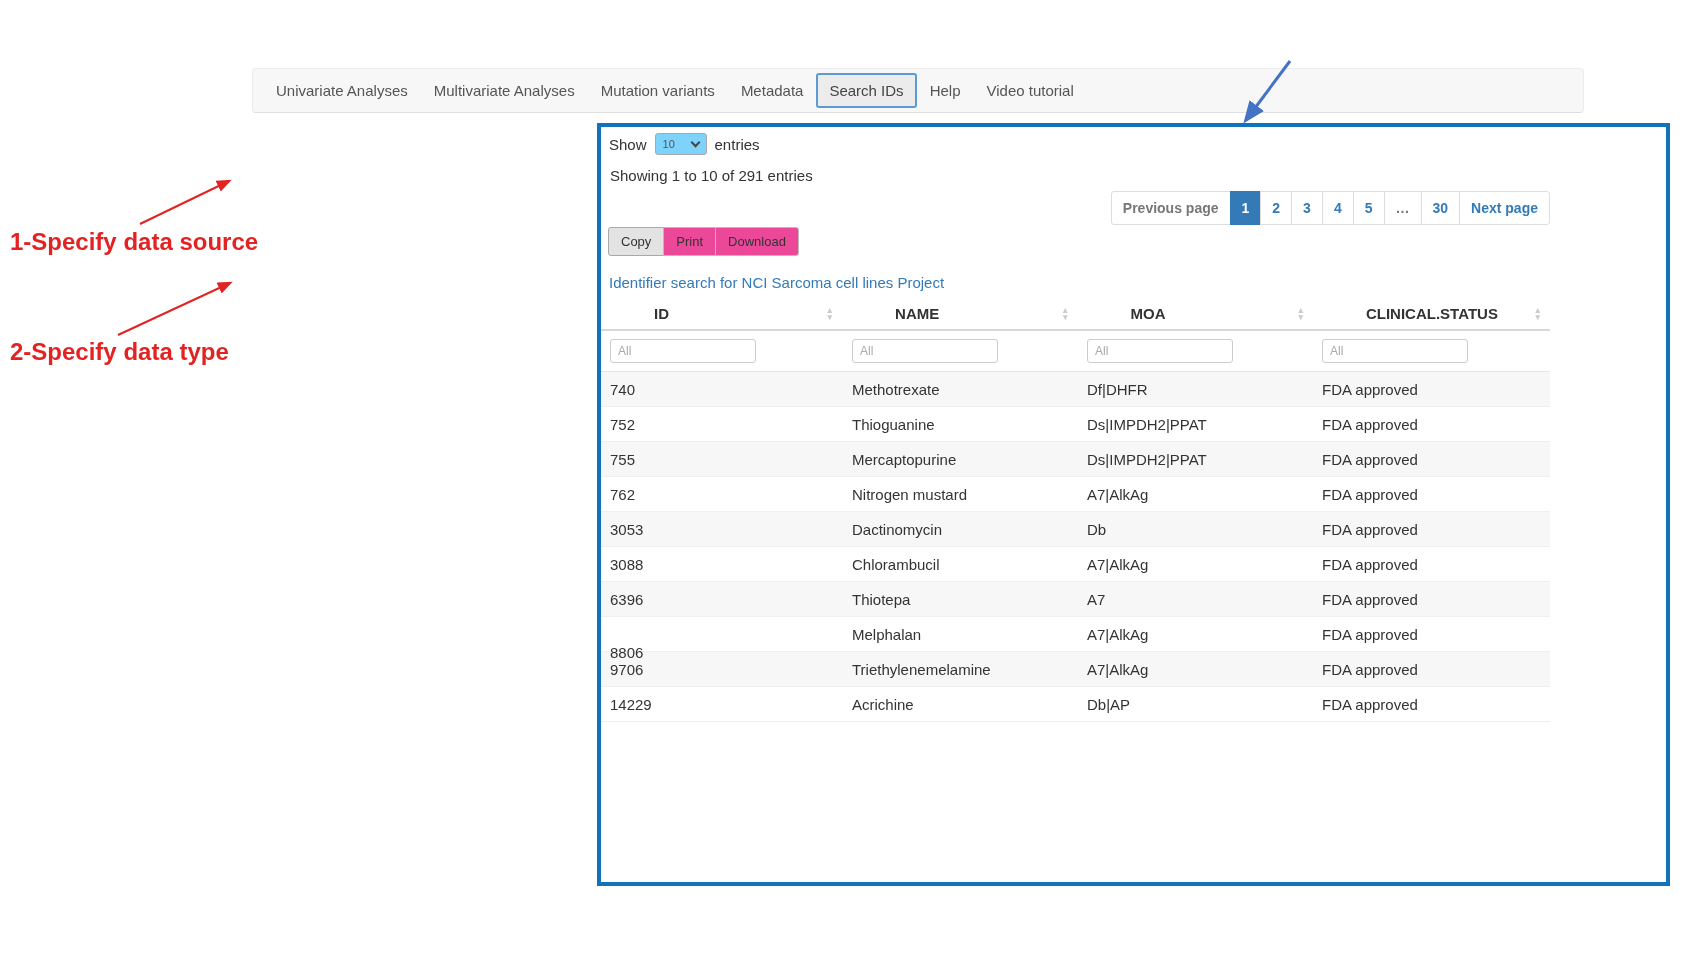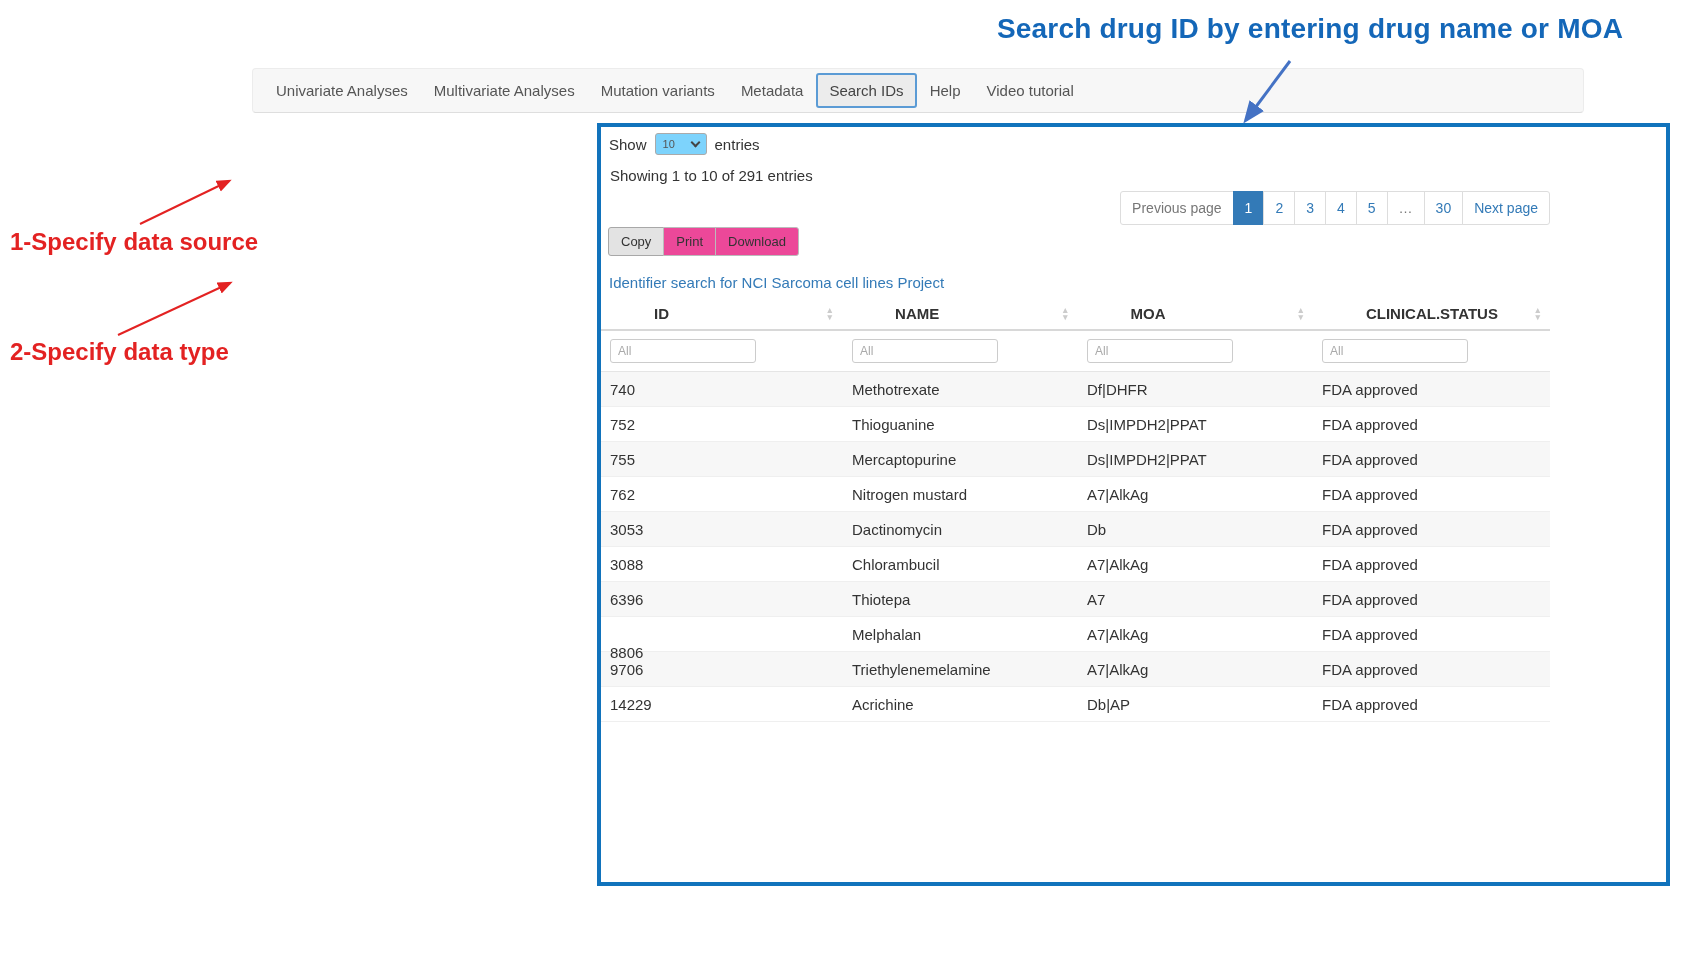--- a/index.html
+++ b/index.html
@@ -47,21 +47,21 @@
   .len-select { width:52px; height:22px; margin:0 8px; font-size:11px; color:#555;
                 border:1px solid #aaa; border-radius:3px; display:flex; align-items:center;
                 justify-content:space-between; padding:0 7px; background:#7dd3fc; cursor:pointer; }
   .len-select .chevron { border-color:#444; }
   .summary { position:absolute; left:9px; top:40px; font-size:15px; color:#333; }
 
   .pagination { position:absolute; top:64px; right:116px; display:flex; height:31px;
                 font-size:14px; }
   .page-btn { padding:16px 11px; display:flex; align-items:center; justify-content:center;
               border:1px solid #ddd; margin-left:-1px; color:#337ab7; background:#fff;
-              cursor:pointer; white-space:nowrap; }
+              cursor:pointer; white-space:nowrap;font-weight:bold; }
   .page-btn.prev { color:#777; border-radius:3px 0 0 3px; }
   .page-btn.next { border-radius:0 3px 3px 0; }
   .page-btn.active { background:#337ab7; border-color:#337ab7; color:#fff; }
   .page-btn.ellipsis { color:#777; cursor:default; }
 
   .export-group { position:absolute; left:8px; top:100px; display:flex; height:29px; }
   .export-btn { padding:0 12px; display:flex; align-items:center; border:1px solid #bbb;
                 margin-left:-1px; background:#ec4899; font-size:13px; color:#333;
                 font-family:"Liberation Sans",sans-serif; cursor:pointer; }
   .export-btn:first-child { border-radius:3px 0 0 3px; background:#e3e3e3; border-color:#a8a8a8; }
@@ -86,21 +86,20 @@
   .tr { display:flex; height:35px; align-items:center; border-bottom:1px solid #efefef;
         font-size:15px; color:#333; }
   .tr.odd { background:#f7f7f7; }
   .td { padding:0 8px 0 9px; overflow:hidden; white-space:nowrap; }
 </style>
 </head>
 <body>
 
 <div id="stage">
 
-  <div class="annot-title">Search drug ID by entering drug  name or MOA</div>
   <div class="annot-step" id="step1">1-Specify data source</div>
   <div class="annot-step" id="step2">2-Specify data type</div>
 
   <svg id="arrow-layer" viewBox="0 0 1700 956" xmlns="http://www.w3.org/2000/svg">
     <defs>
       <marker id="ah-blue" markerWidth="9" markerHeight="8" refX="6" refY="3" orient="auto">
         <path d="M0,0 L7.5,3 L0,6 z" fill="#4472c4"></path>
       </marker>
       <marker id="ah-red" markerWidth="9" markerHeight="8" refX="6" refY="3" orient="auto">
         <path d="M0,0 L7.5,3 L0,6 z" fill="#e32222"></path>

